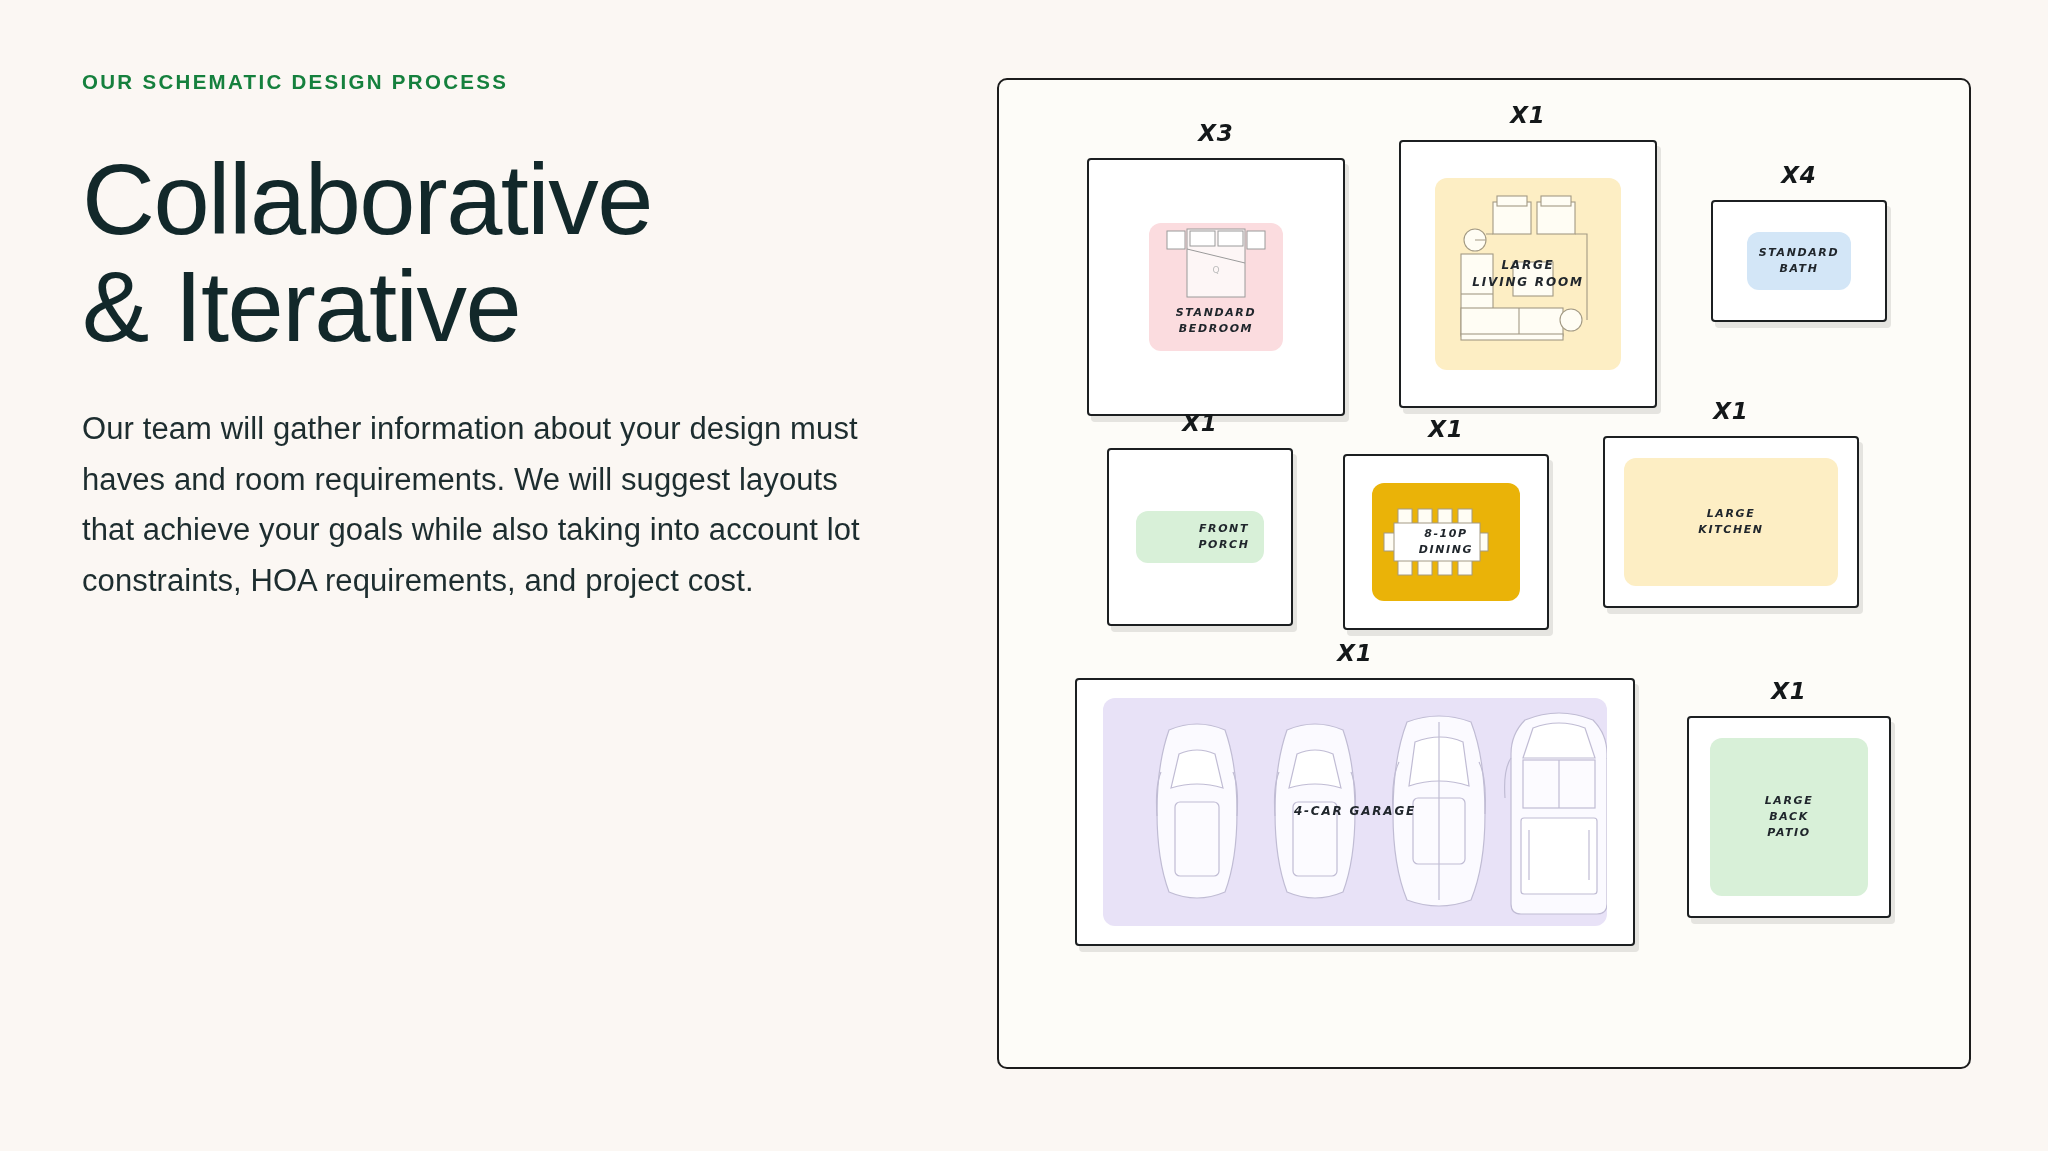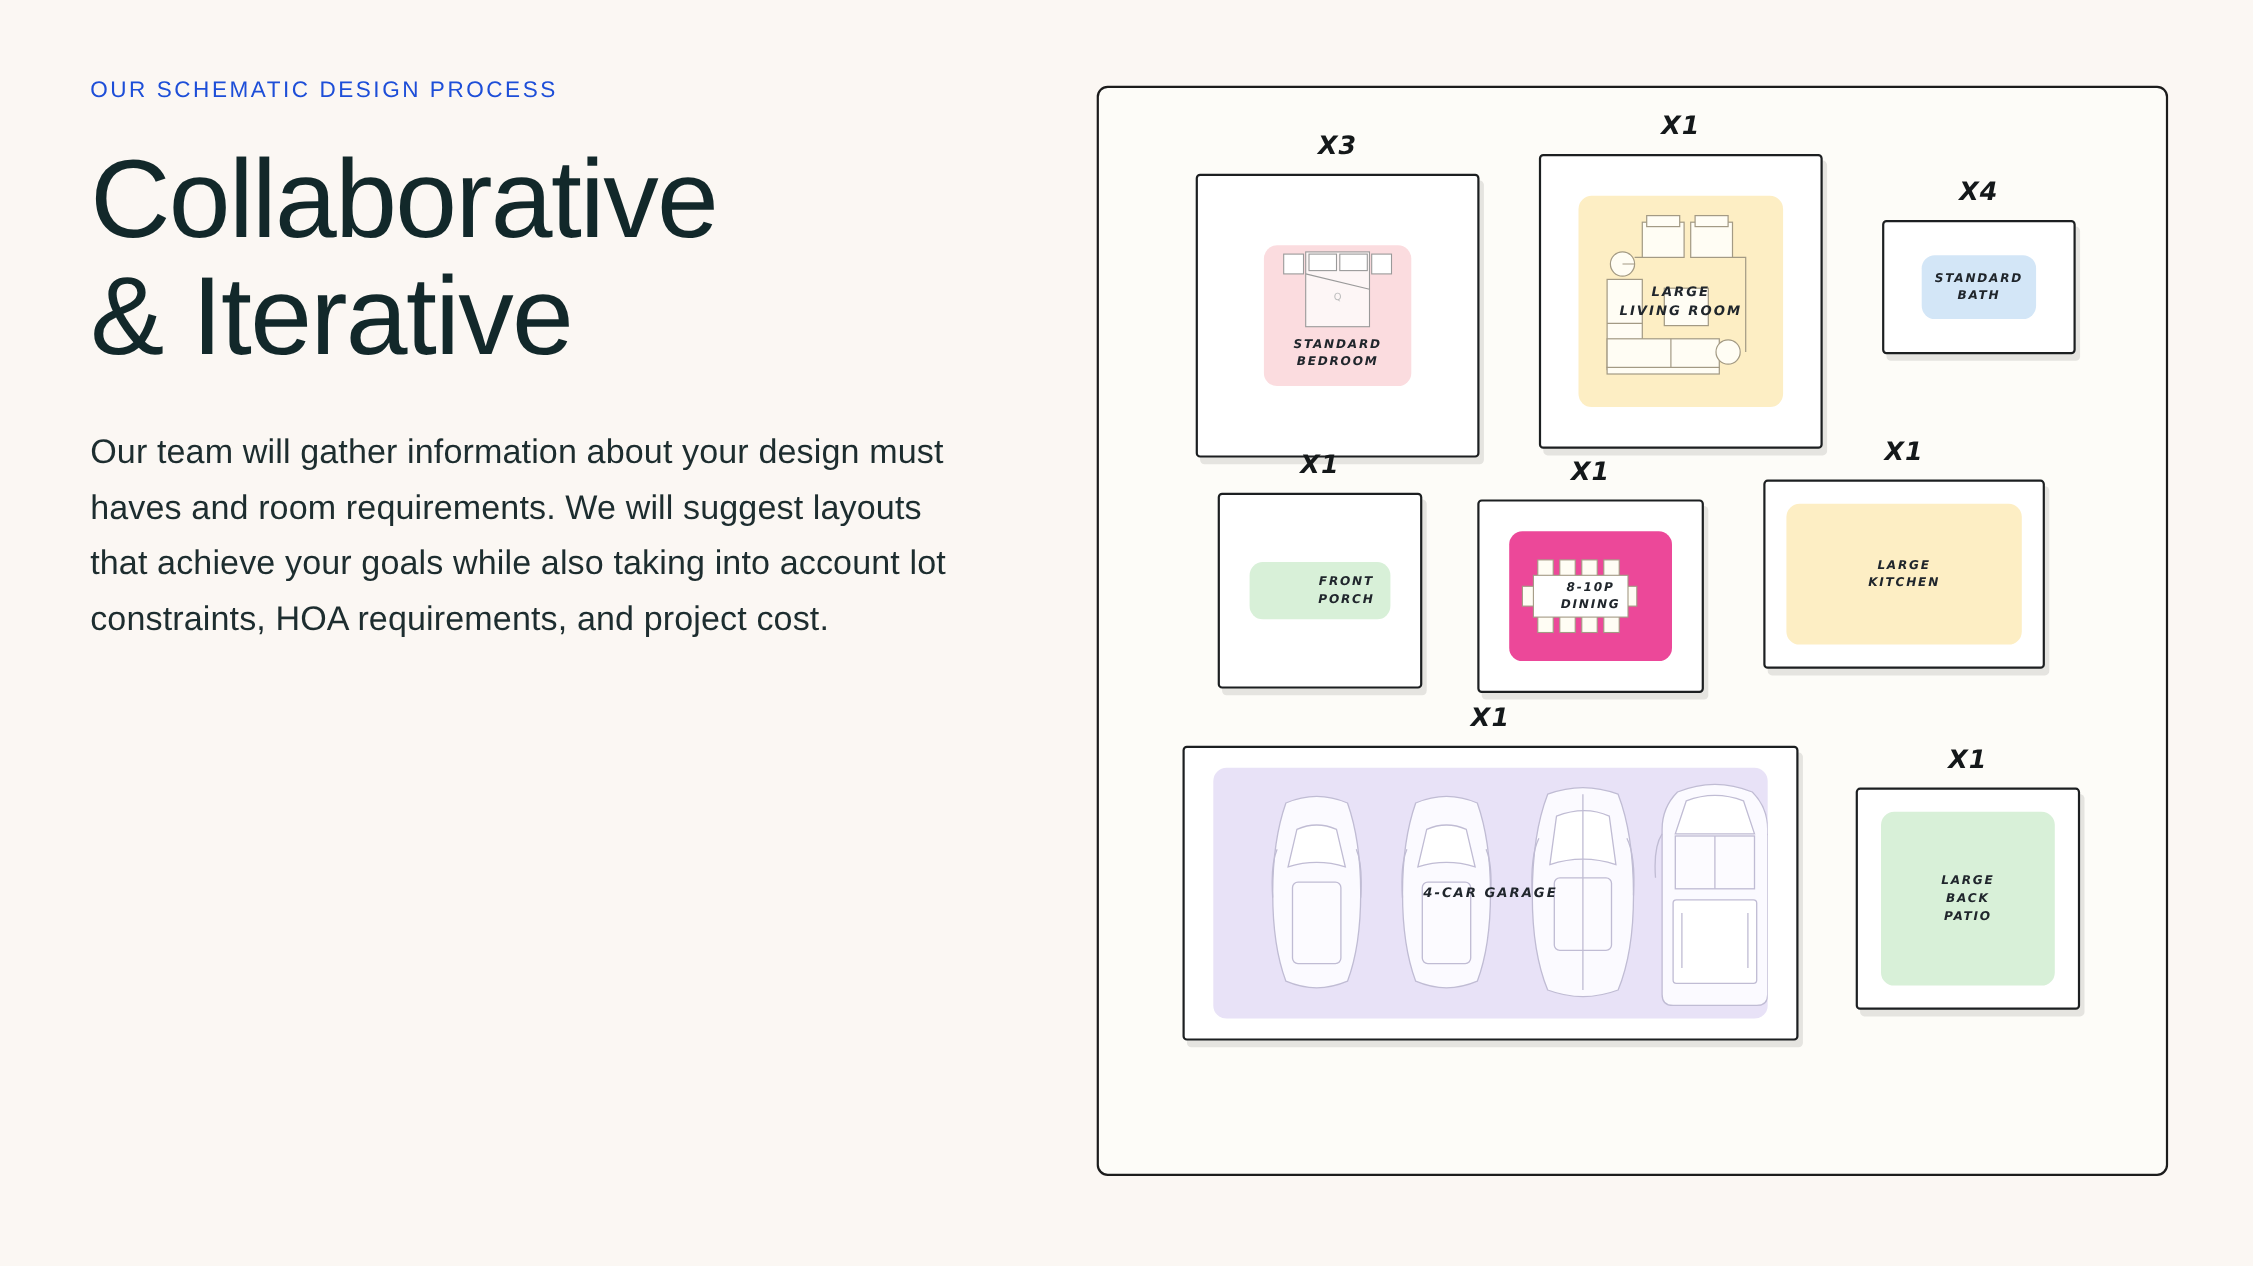--- a/index.html
+++ b/index.html
@@ -19,25 +19,25 @@
   
   .left-col {
     position: absolute;
     left: 82px;
     top: 70px;
     width: 790px;
   }
 
   .eyebrow {
     font-size: 20.5px;
-    font-weight: 400;
+    font-weight: 700;
     letter-spacing: 2.3px;
-    color: #1d4ed8;
+    color: #15803d;
     text-transform: uppercase;
-    margin-bottom: 34px;
+    margin-bottom: 52px;
   }
 
   .headline {
     font-size: 101px;
     line-height: 1.06;
     font-weight: 400;
     color: #12282a;
     letter-spacing: -1.5px;
     margin-bottom: 44px;
   }
@@ -205,21 +205,21 @@
         <div class="swatch" style="width:128px; height:52px; background:#d8f0d8;padding-left:48px;">
           <div class="room-label">FRONT
 PORCH</div>
         </div>
       </div>
     </div>
 
     <div class="card-wrap" style="left:344px; top:336px; width:206px;">
       <div class="qty">X1</div>
       <div class="card" style="height:176px;">
-        <div class="swatch" style="width:148px; height:118px; background:#ec4899;">
+        <div class="swatch" style="width:148px; height:118px; background:#eab308;">
           <div class="plan">
             <svg viewBox="0 0 148 118" fill="none" stroke="#a39a84" stroke-width="1">
               <rect x="26" y="26" width="14" height="18" fill="#fffdf4"></rect>
               <rect x="46" y="26" width="14" height="18" fill="#fffdf4"></rect>
               <rect x="66" y="26" width="14" height="18" fill="#fffdf4"></rect>
               <rect x="86" y="26" width="14" height="18" fill="#fffdf4"></rect>
               <rect x="26" y="74" width="14" height="18" fill="#fffdf4"></rect>
               <rect x="46" y="74" width="14" height="18" fill="#fffdf4"></rect>
               <rect x="66" y="74" width="14" height="18" fill="#fffdf4"></rect>
               <rect x="86" y="74" width="14" height="18" fill="#fffdf4"></rect>

